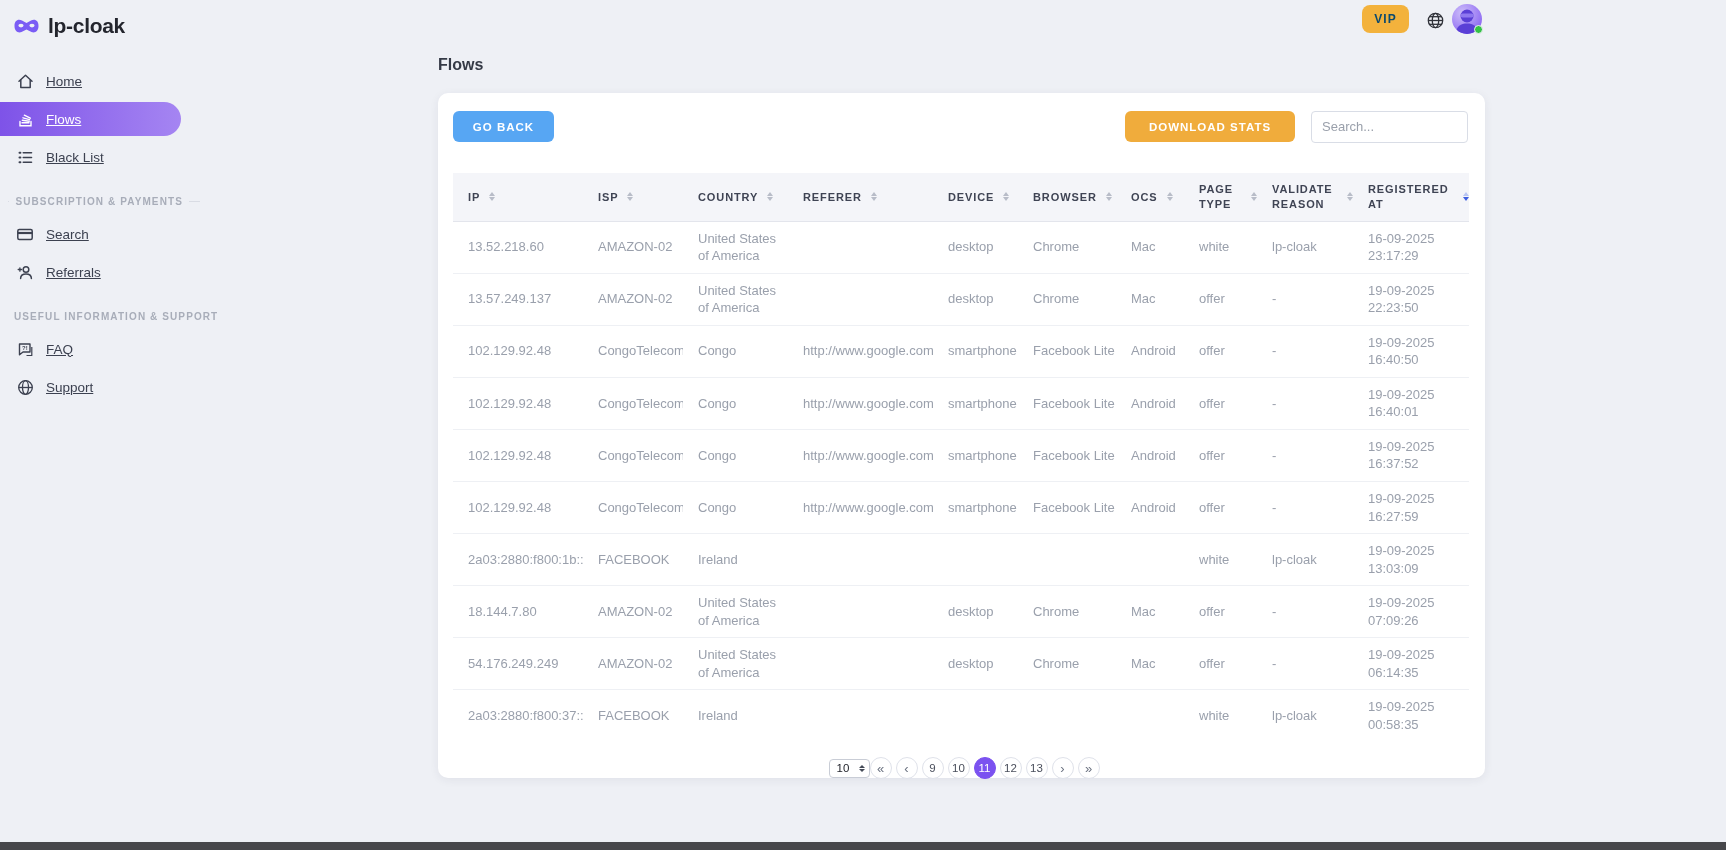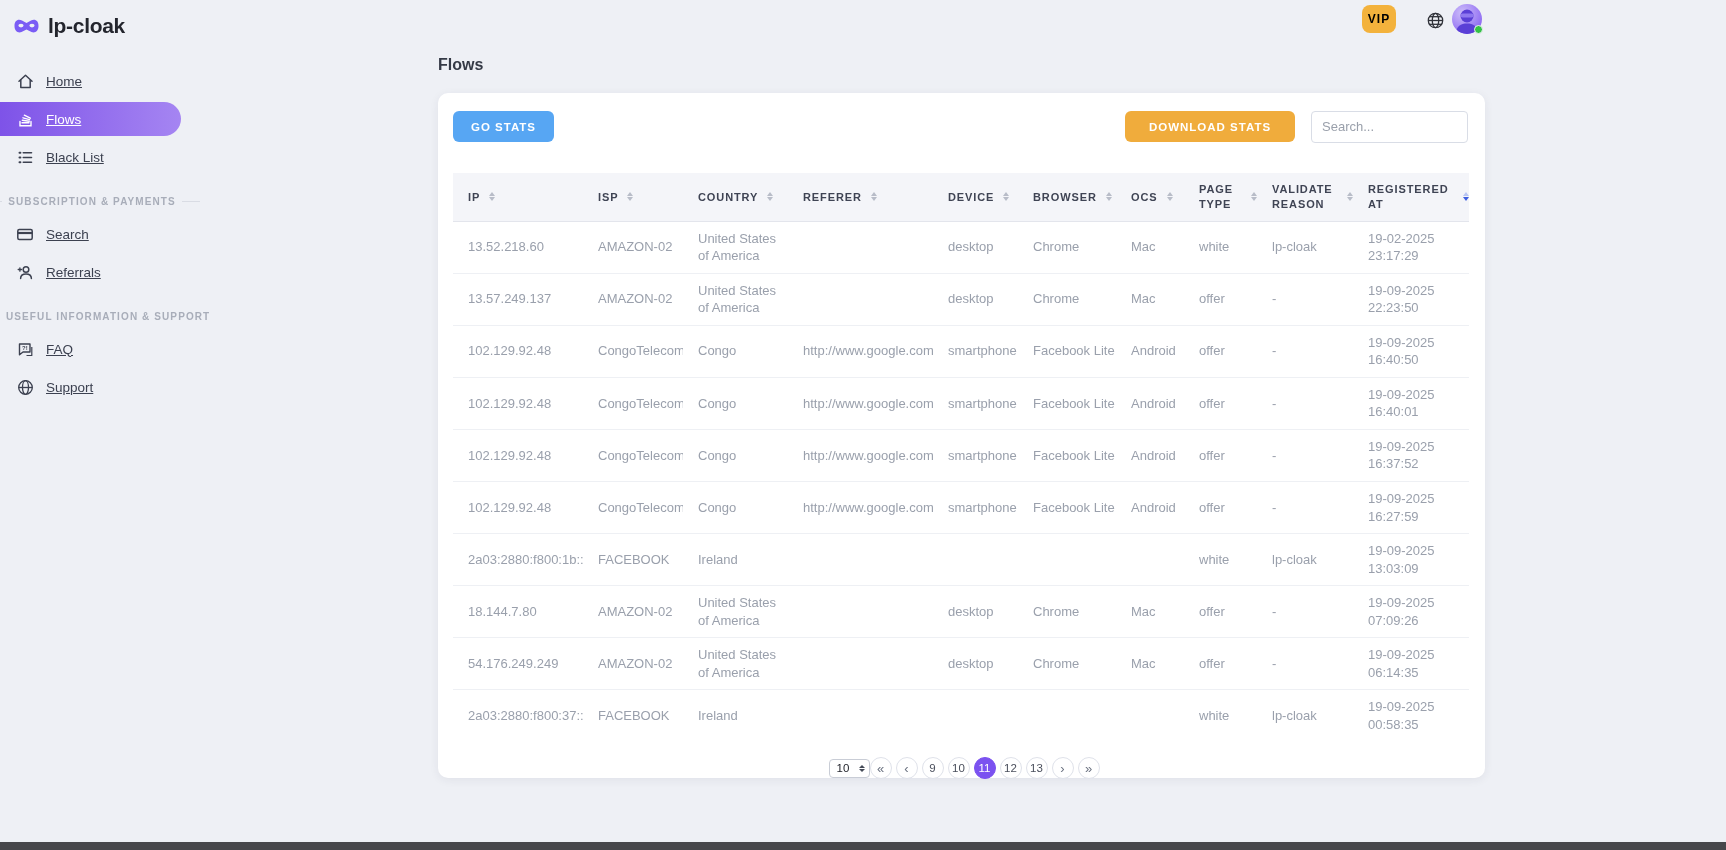--- a/index.html
+++ b/index.html
@@ -24,33 +24,33 @@
   .nav-item .nav-icon { width:18px; height:18px; display:flex; align-items:center; justify-content:center; }
   .nav-item svg { stroke:#3c4150; }
   .nav-item.active {
     width:181px; border-radius:0 17px 17px 0;
     background: linear-gradient(90deg, var(--c-accentdark,#7e53e8), var(--c-accentlight,#a585f2));
     color:#fff;
   }
   .nav-item.active svg { stroke:#fff; }
   .nav-section-title {
     display:flex; align-items:center; gap:6px;
-    margin:22px 0 10px 0; padding-left:9px;
+    margin:22px 0 10px 0; padding-left:17px;
     font-size:10px; font-weight:700; letter-spacing:1.1px;
     color:#a8adb9; text-transform:uppercase; white-space:nowrap;
   }
   .nav-section-title::before { content:""; width:5px; height:1px; background:#d9dce4; margin-left:-9px; }
   .nav-section-title::after { content:""; flex:0 1 40px; height:1px; background:#d9dce4; }
 
   
   .topbar { position:absolute; top:0; left:1350px; height:40px; display:flex; align-items:center; }
   .vip-btn {
-    position:absolute; left:12px; top:5px; width:34px; height:28px;
+    position:absolute; left:12px; top:5px; width:47px; height:28px;
     background: var(--c-vip,#f3b23c); border:none; border-radius:8px;
-    color:#000000; font-size:12px; font-weight:700; letter-spacing:1px;
+    color:#0c4a6e; font-size:12px; font-weight:700; letter-spacing:1px;
     font-family:"Liberation Sans",sans-serif; cursor:pointer;
   }
   .globe-btn { position:absolute; left:77px; top:12px; width:17px; height:17px; cursor:pointer; background:none; border:none; }
   .avatar { position:absolute; left:102px; top:4px; width:30px; height:30px; border-radius:50%;
     background: radial-gradient(circle at 35% 30%, #cdbdf9, #8f6cf3 75%); overflow:hidden; cursor:pointer; }
   .avatar-dot { position:absolute; left:124px; top:25px; width:9px; height:9px; border-radius:50%;
     background:#35c246; border:1.5px solid #eef0f5; }
 
   
   .main { position:absolute; left:438px; top:56px; width:1047px; }
@@ -225,21 +225,21 @@
       <path d="M4 30 C4 22 9 19.5 15 19.5 C21 19.5 26 22 26 30 Z" fill="#5a3fd6"></path>
     </svg>
   </div>
   <span class="avatar-dot"></span>
 </div>
 
 <main class="main">
   <h1 class="page-title">Flows</h1>
   <div class="card">
     <div class="toolbar">
-      <button class="btn go-back">GO STATS</button>
+      <button class="btn go-back">GO BACK</button>
       <button class="btn download-stats">DOWNLOAD STATS</button>
       <input class="search-input" type="text" placeholder="Search..." style="">
     </div>
     <table>
       <colgroup>
         <col style="width:130px">
           <col style="width:100px">
           <col style="width:105px">
           <col style="width:145px">
         <col style="width:85px">
@@ -347,21 +347,21 @@
           <tr>
             <td>13.52.218.60</td>
             <td>AMAZON-02</td>
             <td class="wrap">United States of America</td>
             <td></td>
             <td>desktop</td>
             <td>Chrome</td>
             <td>Mac</td>
             <td>white</td>
             <td>lp-cloak</td>
-            <td class="wrap">19-02-2025 23:17:29</td>
+            <td class="wrap">16-09-2025 23:17:29</td>
           </tr>
           <tr>
             <td>13.57.249.137</td>
             <td>AMAZON-02</td>
             <td class="wrap">United States of America</td>
             <td></td>
             <td>desktop</td>
             <td>Chrome</td>
             <td>Mac</td>
             <td>offer</td>

